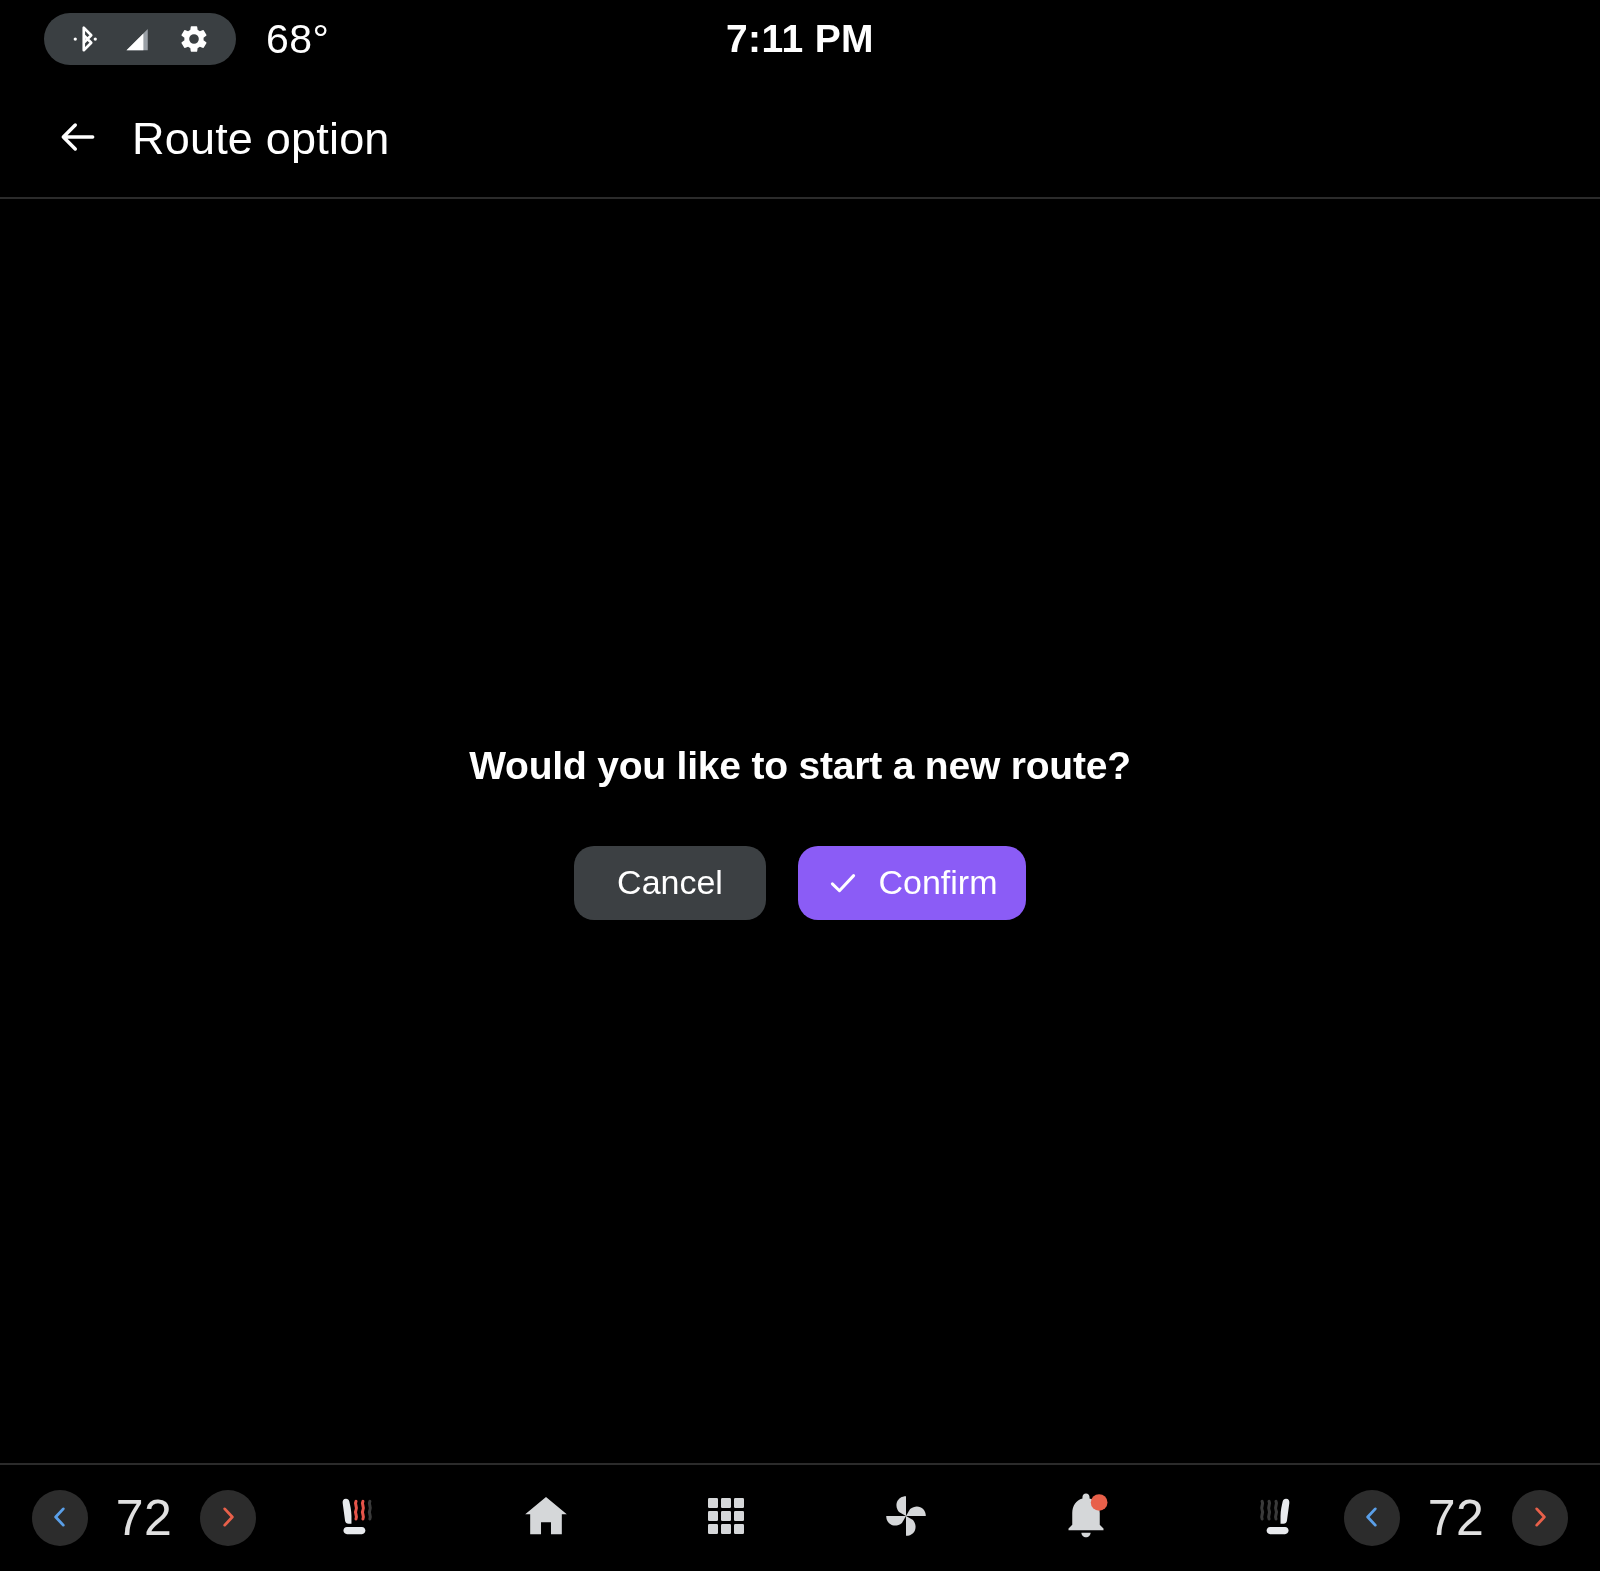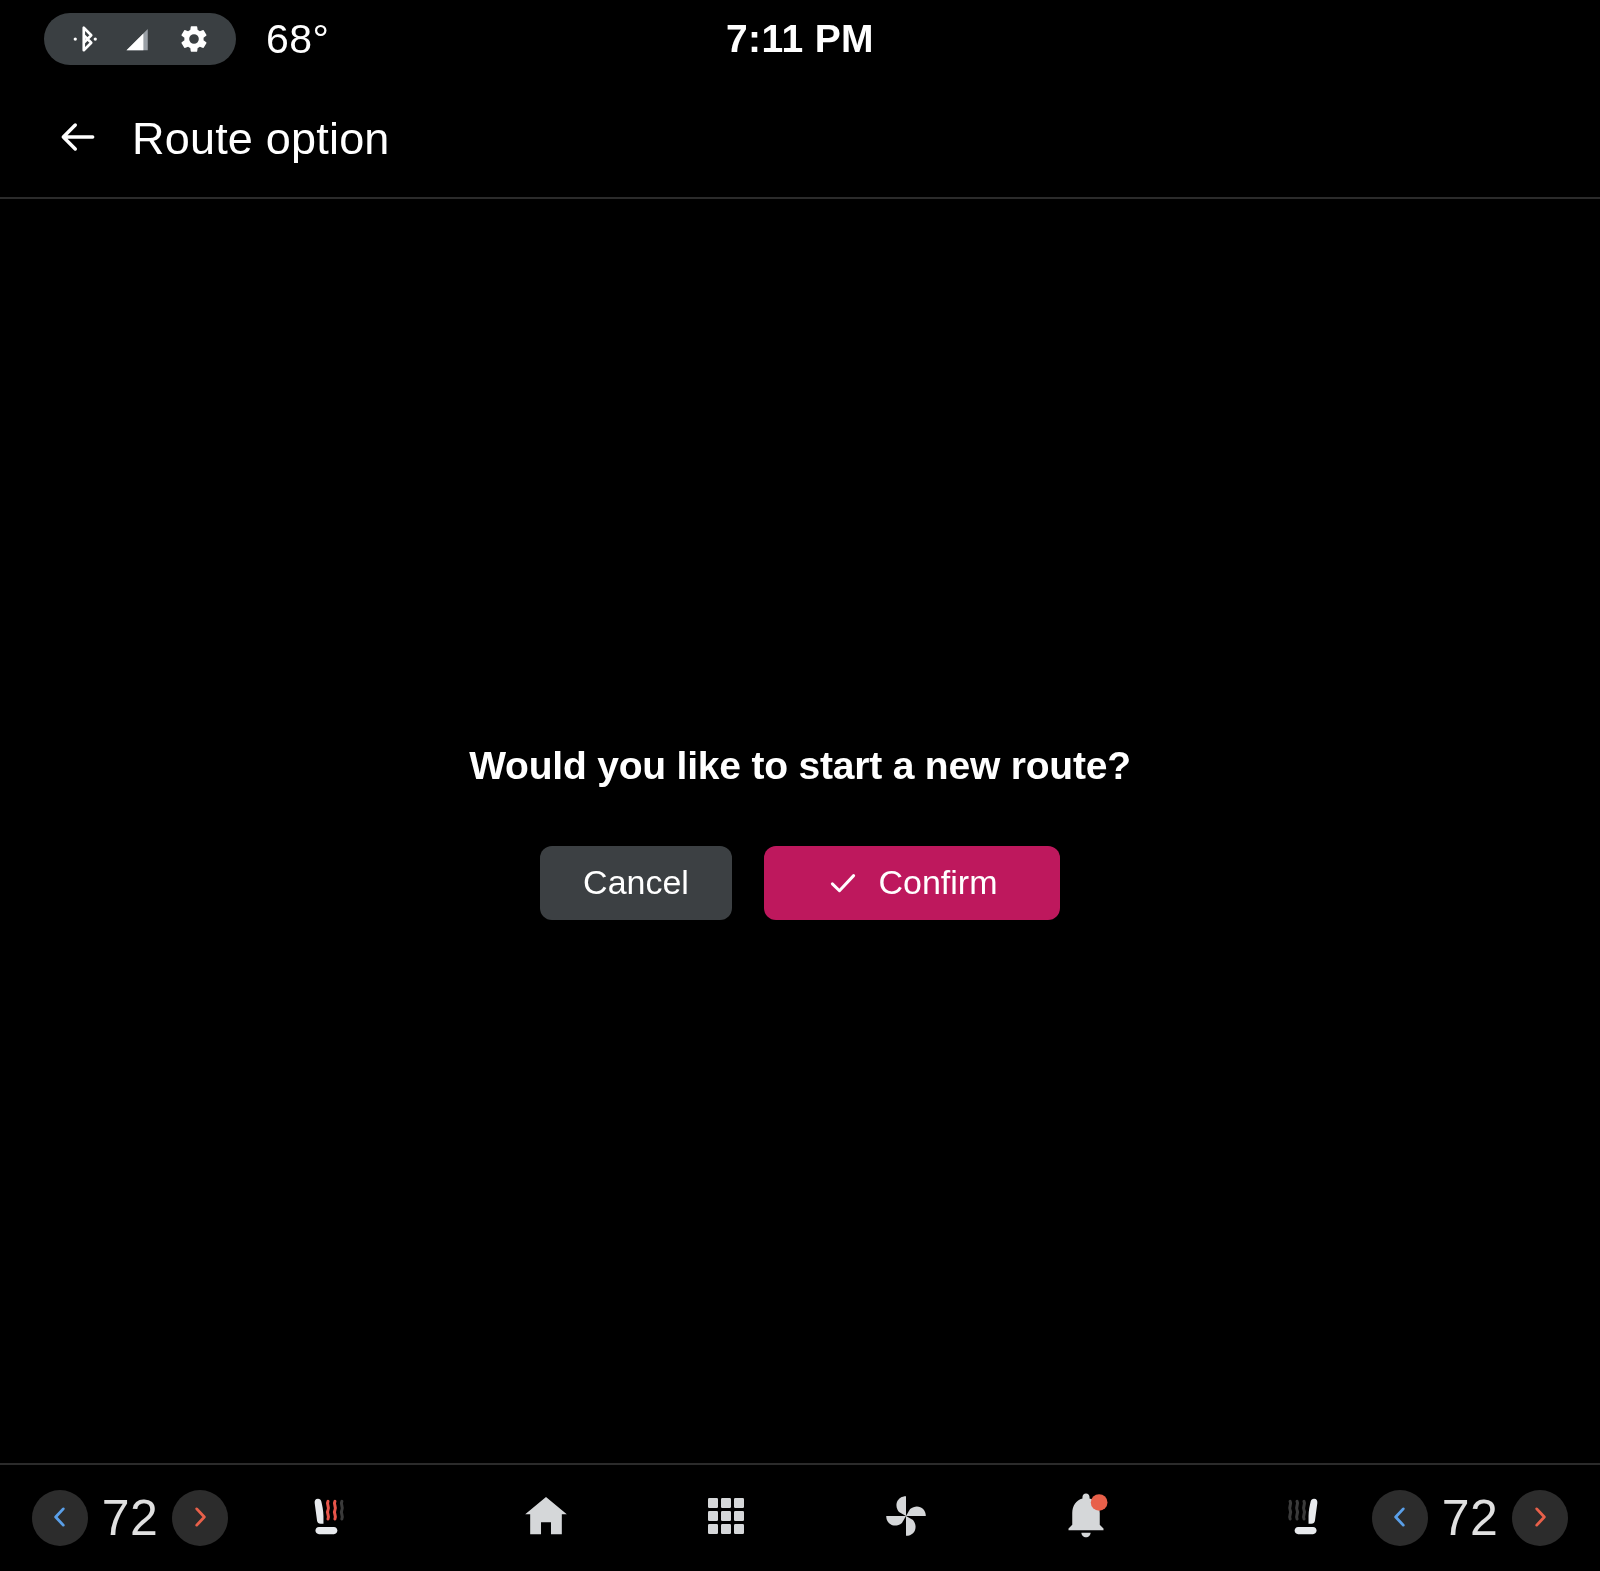--- a/index.html
+++ b/index.html
@@ -64,47 +64,47 @@
     align-items:center; justify-content:center;
   }
   .dialog-message {
     color:#ffffff; font-size:39px; font-weight:700;
     letter-spacing:-0.2px; text-align:center;
     margin-bottom:58px;
   }
   .dialog-actions { display:flex; align-items:center; gap:32px; }
   .btn {
     border:none; outline:none; cursor:pointer;
-    border-radius:12px;
+    border-radius:20px;
     font-family:"Liberation Sans", sans-serif;
     font-size:34px; font-weight:400;
     display:flex; align-items:center; justify-content:center;
   }
   .btn-cancel {
     background:#3c4043; color:#ffffff;
     width:192px; height:74px;
   }
   .btn-confirm {
-    background:#be185d; color:#ffffff;
-    width:296px; height:74px;
+    background:#8b5cf6; color:#ffffff;
+    width:228px; height:74px;
     gap:18px;
   }
   .btn-confirm .check { display:flex; align-items:center; }
 
   
   .divider-bottom {
     position:absolute; top:1463px; left:0; width:1600px; height:2px;
     background:#2b2b2b;
   }
   .bottom-bar {
     position:absolute; top:1465px; left:0; width:1600px; height:106px;
     display:flex; align-items:center; background:#000;
   }
   .temp-cluster {
-    display:flex; align-items:center; 
+    display:flex; align-items:center; gap:14px;
   }
   .temp-cluster.left { margin-left:32px; }
   .circle-btn {
     width:56px; height:56px; border-radius:50%;
     background:#2c2c2c; border:none; cursor:pointer;
     display:flex; align-items:center; justify-content:center;
   }
   .temp-value {
     color:#e0e0e0; font-size:50px; font-weight:400;
     min-width:84px; text-align:center; letter-spacing:0.5px;

